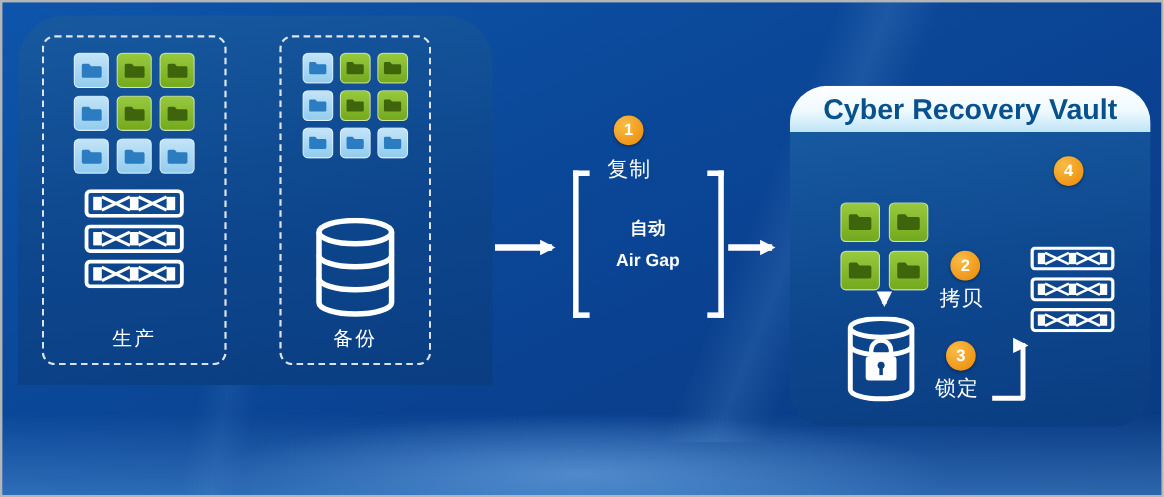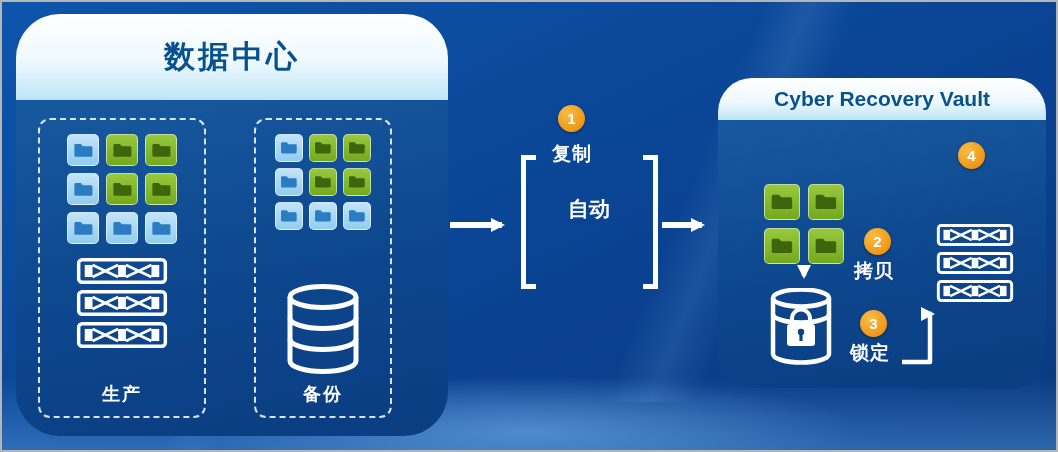--- a/index.html
+++ b/index.html
@@ -21,30 +21,30 @@
   .box-header{display:flex;align-items:center;justify-content:center;
     background:linear-gradient(180deg,#ffffff 0%,#eef9ff 55%,#bfe4f6 100%);
     color:#07518f;font-weight:bold;}
   .box-body{position:relative;background:linear-gradient(170deg,#17599f 0%,#0d468d 55%,#0a3d81 100%);}
 
   .datacenter{left:14px;top:12px;width:432px;height:422px;border-radius:44px;}
   .datacenter .box-header{height:86px;font-size:31px;letter-spacing:3px;}
   .datacenter .box-body{height:336px;}
 
   .vault{left:716px;top:76px;width:328px;height:310px;border-radius:34px;}
-  .vault .box-header{height:42px;font-size:21px;}
+  .vault .box-header{height:42px;font-size:26px;}
   .vault .box-body{height:268px;}
 
   
   .group{position:absolute;border:2px dashed rgba(255,255,255,.85);border-radius:12px;
     display:flex;flex-direction:column;align-items:center;box-sizing:border-box;}
   .prod-group{left:22px;top:18px;width:168px;height:300px;padding-top:14px;}
   .bkp-group{left:238px;top:18px;width:138px;height:300px;padding-top:14px;gap:32px;}
   .group-label{position:absolute;bottom:10px;left:0;width:100%;text-align:center;
-    color:#ffffff;font-weight:bold;font-size:18px;letter-spacing:2px;}
+    color:#ffffff;font-weight:normal;font-size:18px;letter-spacing:2px;}
 
   
   .folder-grid{display:grid;}
   .grid-prod{grid-template-columns:repeat(3,32px);grid-auto-rows:32px;gap:7px;}
   .grid-bkp{grid-template-columns:repeat(3,28px);grid-auto-rows:28px;gap:6px;}
   .grid-vault{position:absolute;left:46px;top:64px;grid-template-columns:repeat(2,36px);grid-auto-rows:36px;gap:8px;}
   .folder-tile{border-radius:5px;border:1px solid rgba(255,255,255,.55);box-sizing:border-box;
     display:flex;align-items:center;justify-content:center;}
   .folder-tile svg{width:76%;height:76%;display:block;}
   .folder-tile.blue{background:linear-gradient(180deg,#c2e4f8,#92ccee);color:#2b7cc0;}
@@ -60,30 +60,30 @@
   
   .db-icon{margin-top:22px;width:76px;height:92px;}
   .db-icon svg,.vault-db svg{width:100%;height:100%;display:block;}
   .vault-db{position:absolute;left:50px;top:168px;width:66px;height:80px;}
 
   
   .badge{position:absolute;width:27px;height:27px;border-radius:50%;
     background:radial-gradient(circle at 35% 30%,#f9bc45,#ee9313 78%);
     color:#fff;font-weight:bold;font-size:15px;display:flex;align-items:center;justify-content:center;
     box-shadow:0 1px 3px rgba(0,0,0,.45);}
-  .step-label{position:absolute;color:#ffffff;font-weight:bold;font-size:19px;text-align:center;letter-spacing:1px;}
+  .step-label{position:absolute;color:#ffffff;font-weight:normal;font-size:19px;text-align:center;letter-spacing:1px;}
 
   
   .badge-1{left:556px;top:103px;}
   .label-copy{left:515px;top:139px;width:110px;}
   .bracket{position:absolute;top:153px;width:15px;height:134px;border:5px solid #ffffff;box-sizing:border-box;}
   .bracket-left{left:519px;border-right:none;}
   .bracket-right{left:641px;border-left:none;}
   .airgap{position:absolute;left:512px;top:192px;width:150px;text-align:center;
-    color:#ffffff;font-weight:bold;font-size:21px;line-height:29px;}
+    color:#ffffff;font-weight:bold;font-size:16px;line-height:29px;}
 
   
   .badge-2{left:146px;top:108px;}
   .label-2{left:120px;top:138px;width:72px;text-align:center;}
   .badge-3{left:142px;top:190px;}
   .label-3{left:116px;top:220px;width:72px;}
   .badge-4{left:240px;top:22px;}
   .label-4{left:196px;top:52px;width:116px;}
 
   .overlay{position:absolute;left:0;top:0;pointer-events:none;}
@@ -94,23 +94,20 @@
 <body>
 
 <div class="canvas">
 
   <div class="streak streak-a"></div>
   <div class="streak streak-b"></div>
   <div class="bottom-glow-core"></div>
   <div class="bottom-glow"></div>
 
   <div class="box datacenter">
-    <div class="box-header">
-      <span>数据中心</span>
-    </div>
     <div class="box-body">
 
       <div class="group prod-group">
         <div class="folder-grid grid-prod">
             <div class="folder-tile blue">
               <svg viewBox="0 0 24 24">
                 <path fill="currentColor" d="M2.5 6.8c0-.8.65-1.5 1.45-1.5h5.3l2.1 2.4h8.7c.8 0 1.45.65 1.45 1.45v8.1c0 .8-.65 1.45-1.45 1.45H3.95c-.8 0-1.45-.65-1.45-1.45z"></path>
               </svg>
             </div>
             <div class="folder-tile green">
@@ -249,20 +246,21 @@
 
     </div>
   </div>
 
   <div class="badge badge-1">1</div>
   <div class="step-label label-copy">复制</div>
   <div class="bracket bracket-left"></div>
   <div class="bracket bracket-right"></div>
   <div class="airgap">
     <div>自动</div>
+    <div>Air Gap</div>
   </div>
 
   <div class="box vault">
     <div class="box-header">
       <span>Cyber Recovery Vault</span>
     </div>
     <div class="box-body">
 
       <div class="folder-grid grid-vault">
           <div class="folder-tile green">

